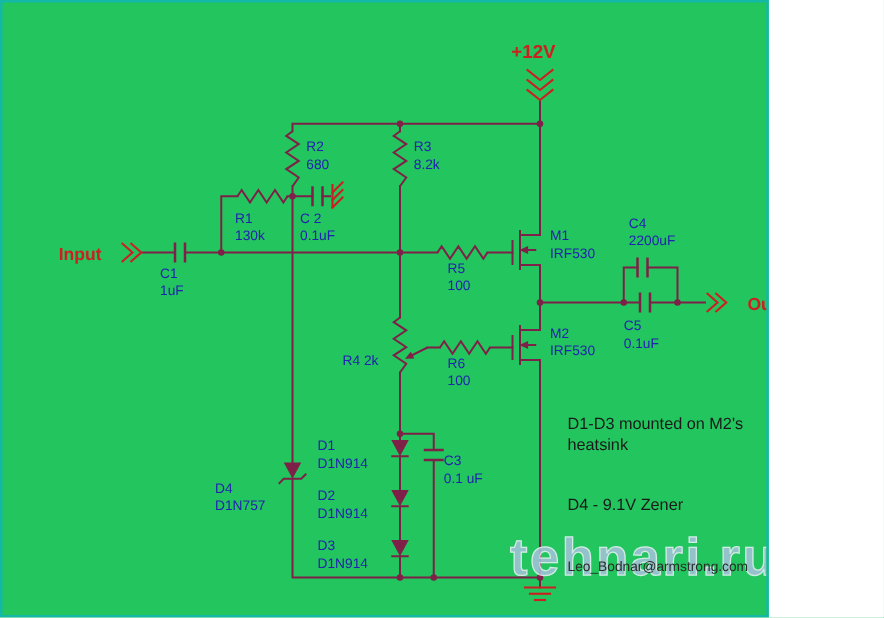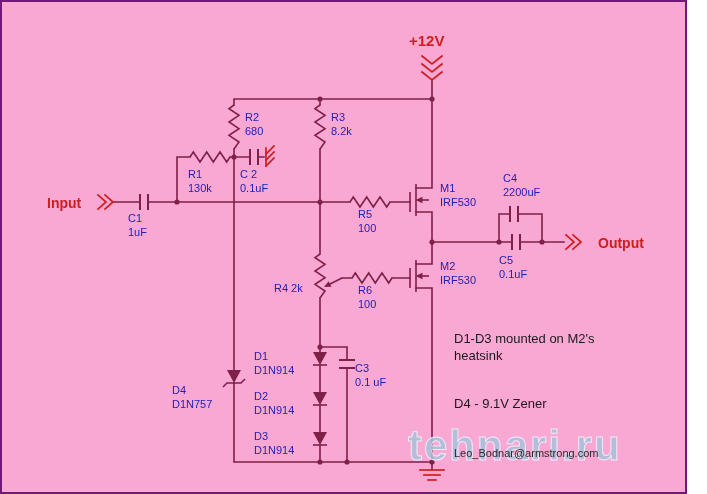--- a/index.html
+++ b/index.html
@@ -1,18 +1,18 @@
 <!DOCTYPE html>
 <html><head>
 <meta charset="utf-8">
 <style>
   html,body{margin:0;padding:0;background:#ffffff;}
   .screen{
-    width:687px;height:494px;box-sizing:border-box;
-    border:2px solid #701a75;background:#f9a8d4;
+    width:615px;height:494px;box-sizing:border-box;
+    border:2px solid #14b8a6;background:#22c55e;
     position:relative;overflow:hidden;
     font-family:"Liberation Sans",sans-serif;
   }
   svg{display:block}
   .w   {stroke:#7e2047;stroke-width:1.6;fill:none;stroke-linecap:square}
   .sym {stroke:#7e2047;stroke-width:1.6;fill:none}
   .cap {stroke:#7e2047;stroke-width:2;fill:none}
   .fillw{fill:#7e2047;stroke:none}
   .red {stroke:#cc2020;stroke-width:1.7;fill:none;stroke-linecap:square}
   .dot {fill:#7e2047;stroke:none}

